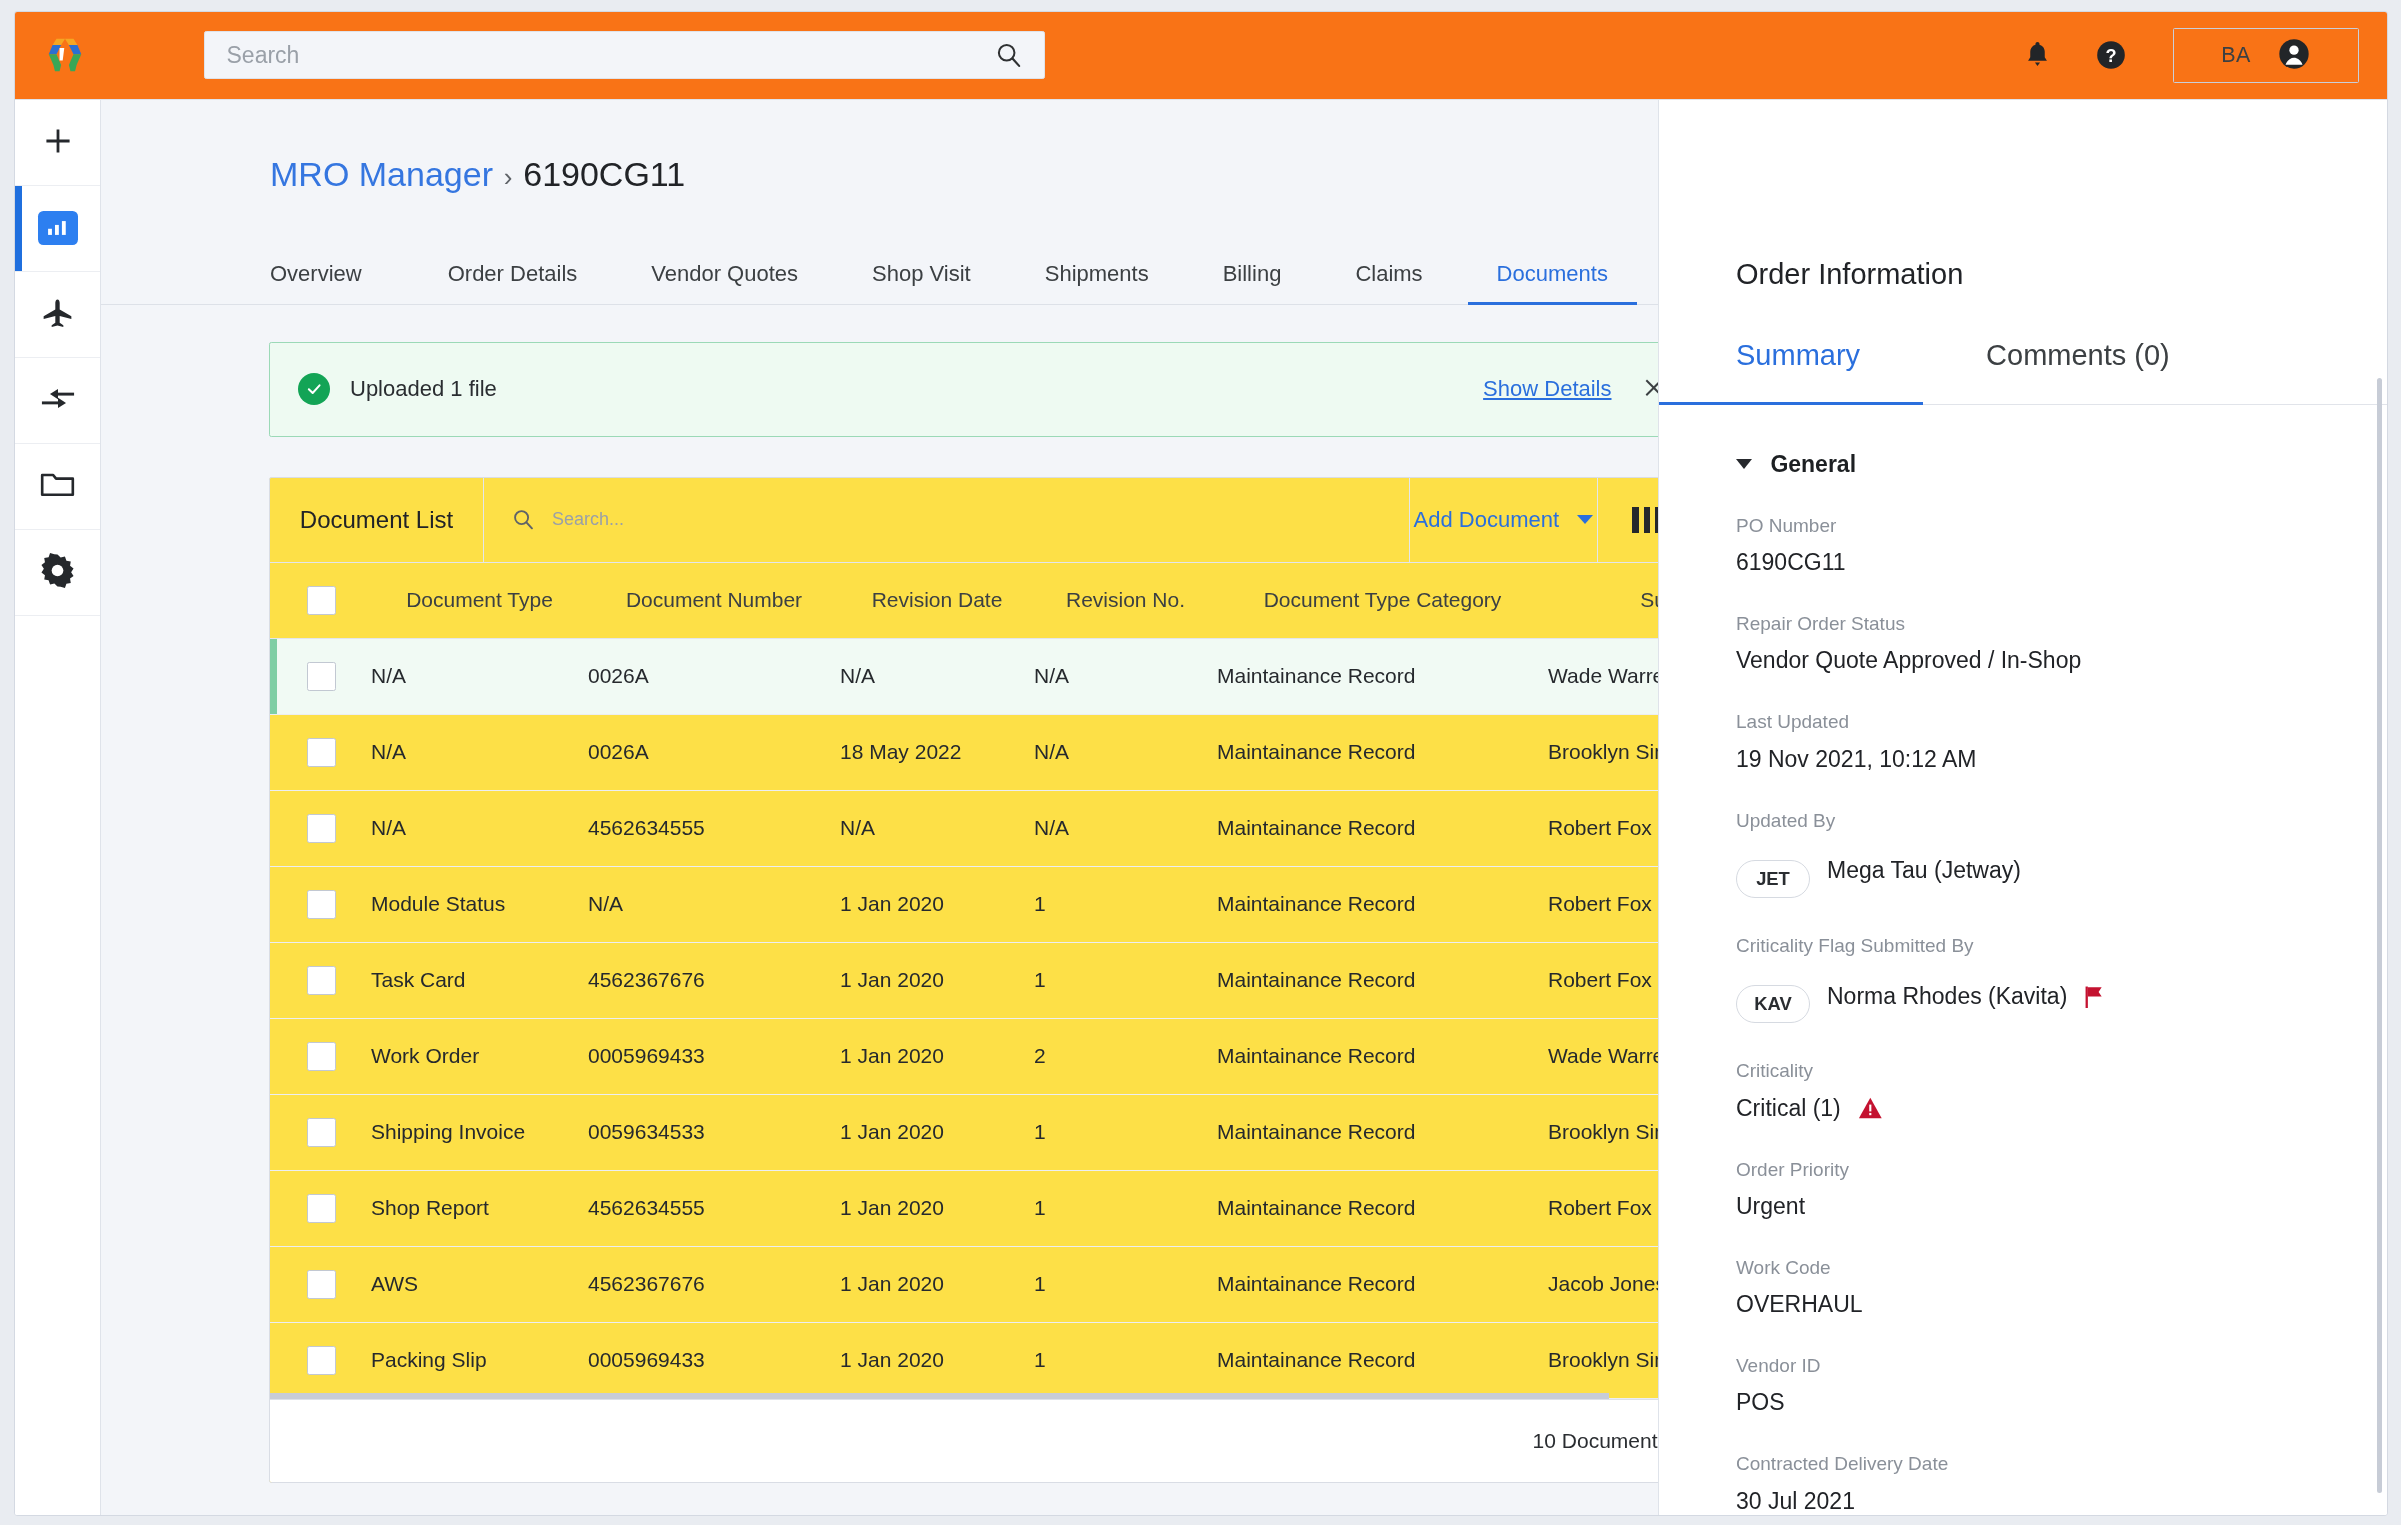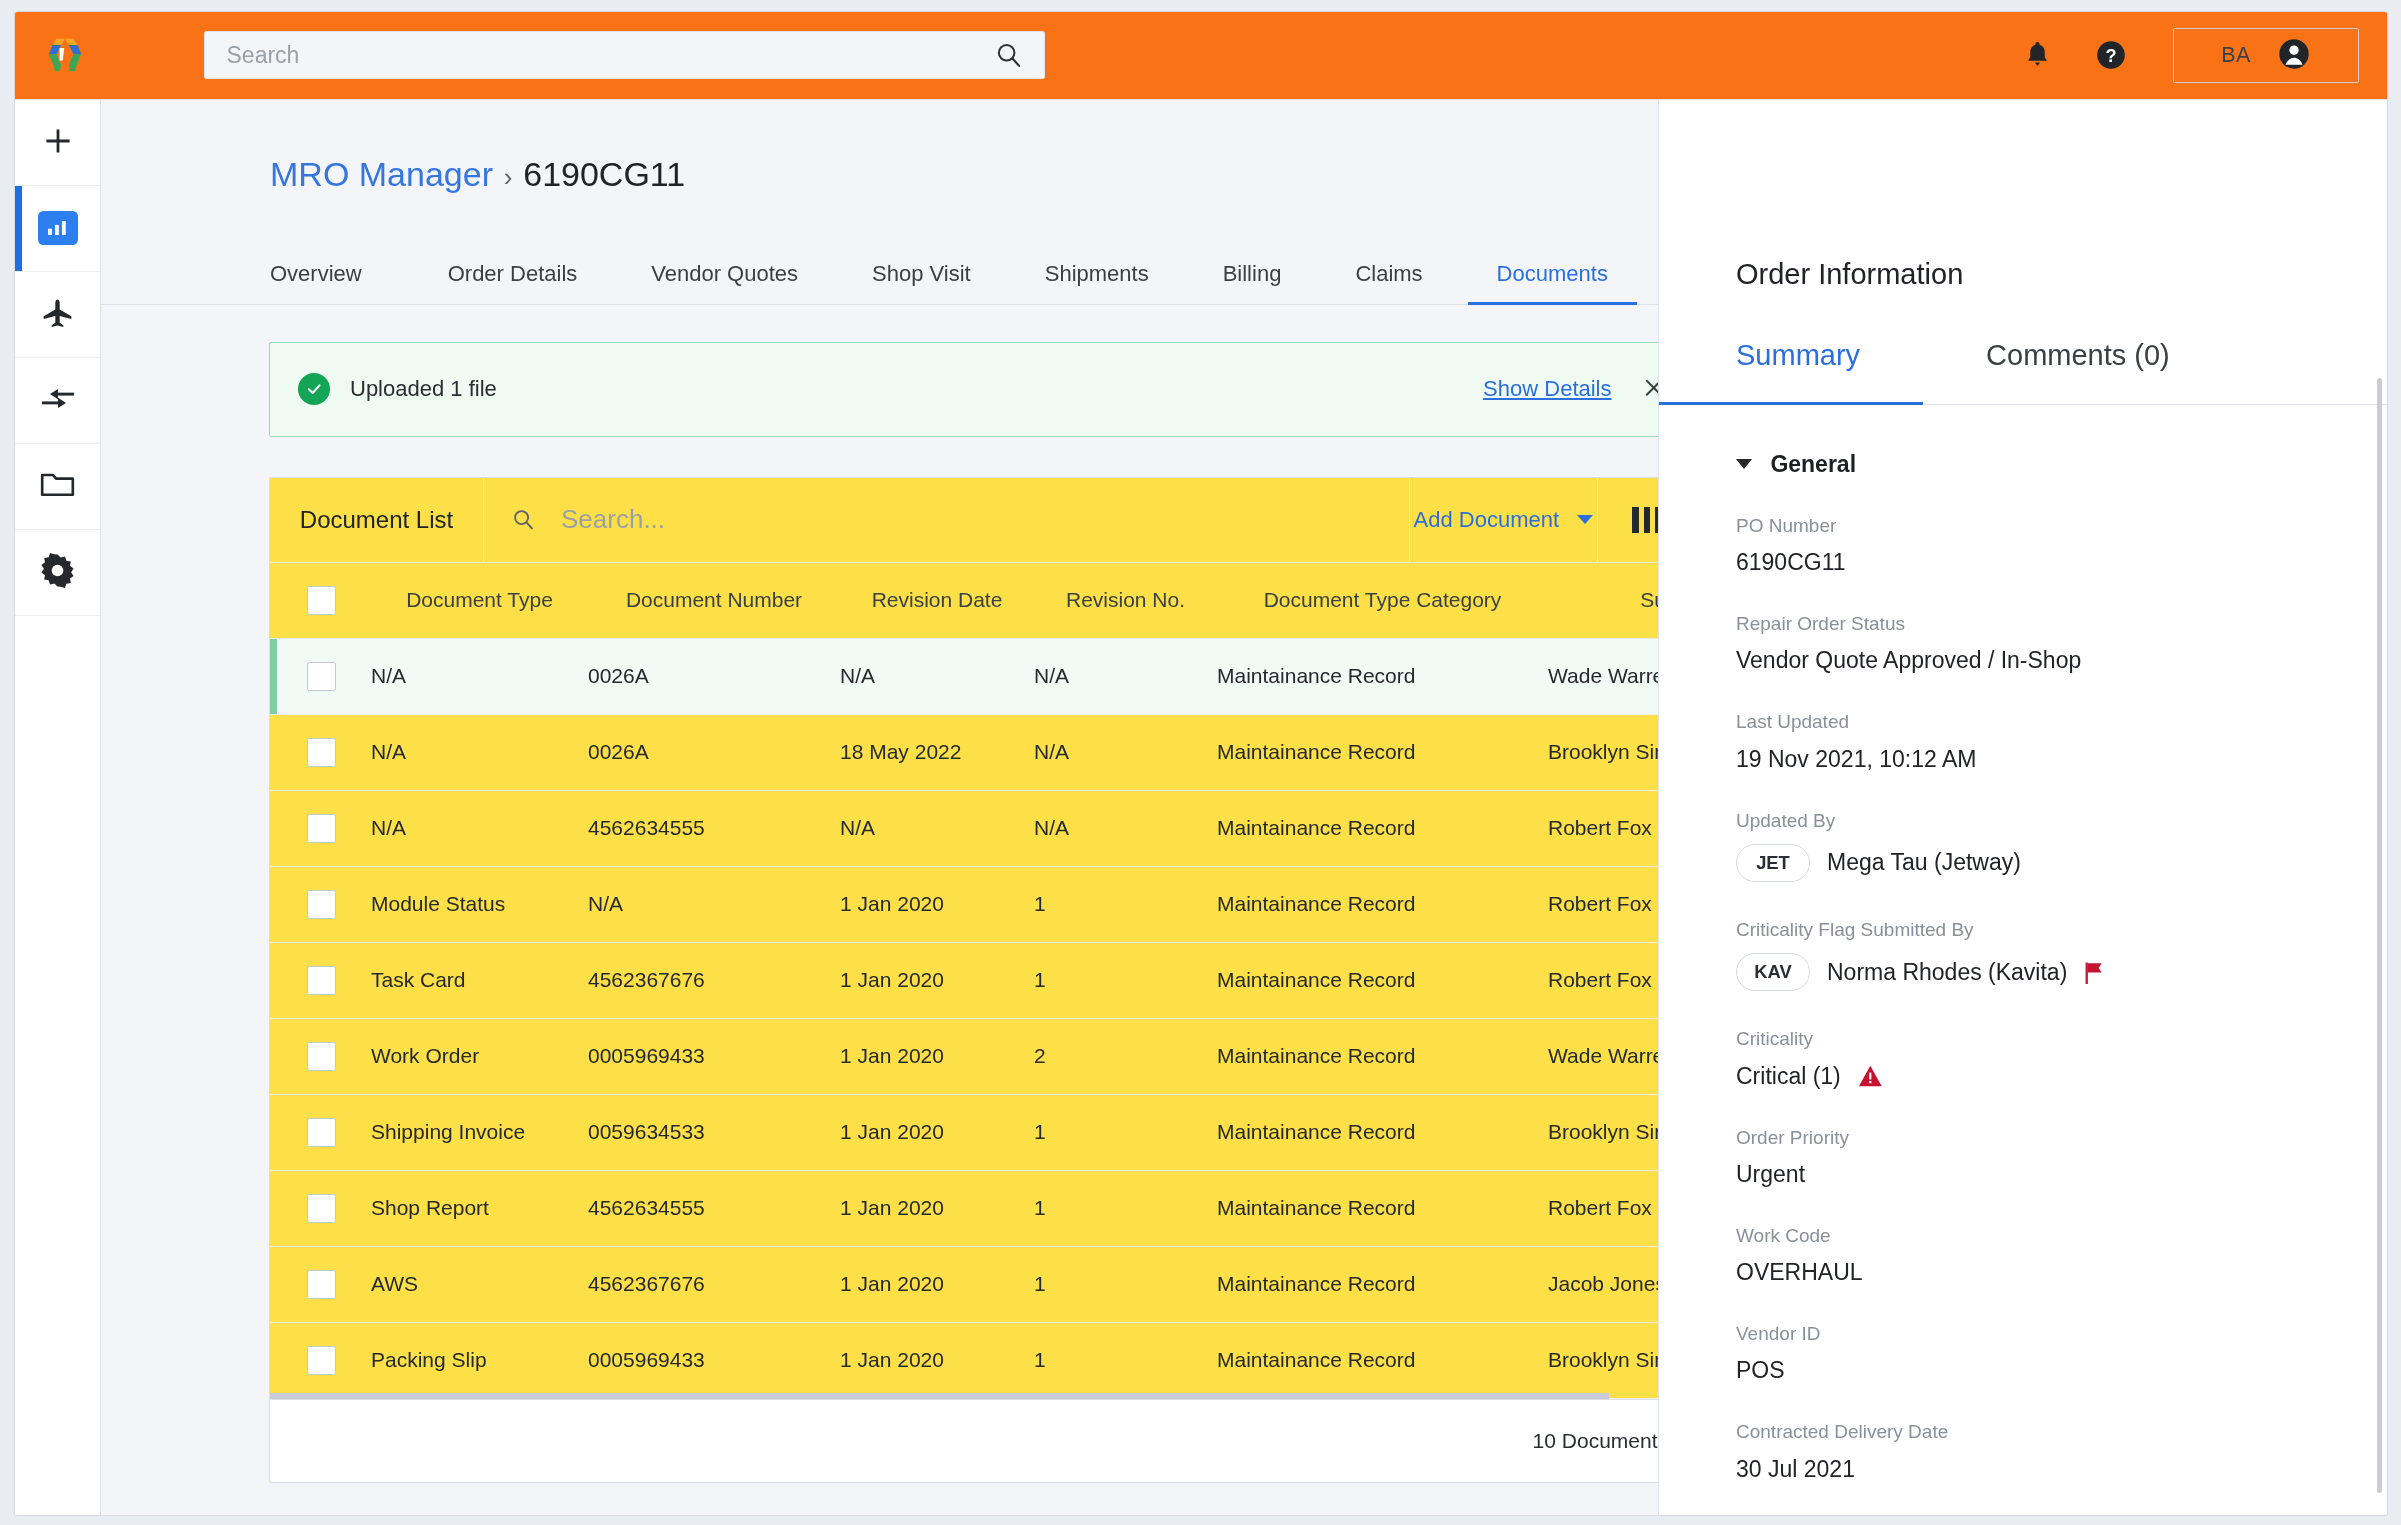--- a/index.html
+++ b/index.html
@@ -184,23 +184,23 @@
   }
   .tb-search {
     flex: 1 1 auto;
     display: flex; align-items: center;
     padding-left: 28px;
     border-right: 0.8px solid #e3e6ec;
     min-width: 0;
   }
   .tb-search .search-ico { width: 23px; height: 23px; flex: 0 0 23px; }
   .tb-search input {
-    margin-left: 26px; flex: 1 1 auto; min-width: 0;
+    margin-left: 17px; flex: 1 1 auto; min-width: 0;
     border: none; outline: none; background: transparent;
-    font-size: 26px; color: #2f3133;
+    font-size: 18px; color: #2f3133;
     font-family: "Liberation Sans", sans-serif;
   }
   .tb-search input::placeholder { color: #9aa0a8; }
   .tb-add {
     width: 188px; flex: 0 0 188px;
     display: flex; align-items: center; justify-content: center;
     gap: 18.4px;
     border-right: 0.8px solid #e3e6ec;
     color: #2a6fdd; font-size: 22px;
     white-space: nowrap;
@@ -298,20 +298,21 @@
 
   .field { padding: 0 0 0 77px; margin-top: 37px; }
   .field-label { font-size: 19px; color: #8a9099; }
   .field-value { font-size: 23px; color: #212327; margin-top: 12.3px; display: flex; align-items: center; gap: 17px; }
   .avatar-pill {
     border: 1.5px solid #d6dae1; border-radius: 20px;
     height: 38px; min-width: 74px;
     display: inline-flex; align-items: center; justify-content: center;
     font-size: 18.4px; color: #2a2d31; font-weight: bold;
     padding: 0 10.8px;
+    margin-top: 16px;
   }
   .flag-ico { width: 20px; height: 23px; }
   .warn-ico { width: 24.6px; height: 22px; }
 
   .rp-scrollbar {
     position: absolute; right: 4.6px; top: 278px;
     width: 5.4px; height: 1115px;
     background: #c7ccd6; border-radius: 3.1px;
   }
 </style>

